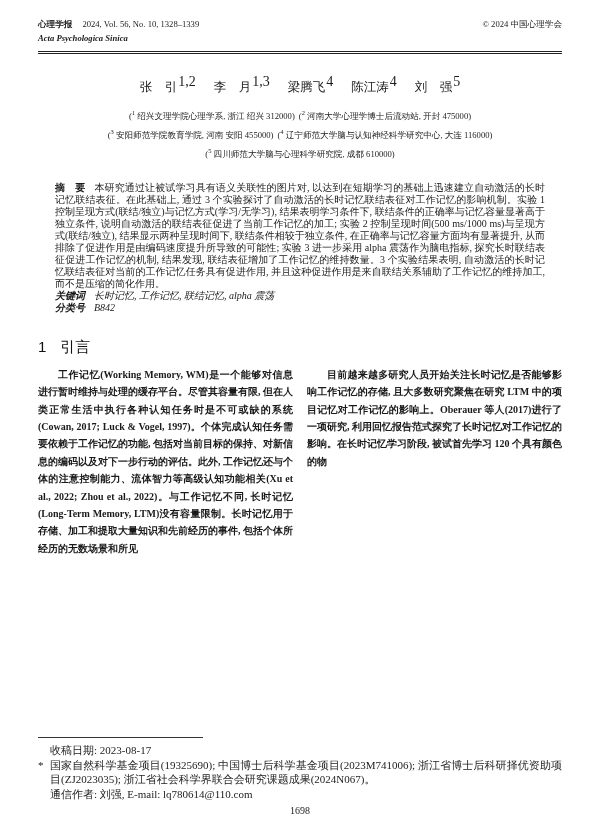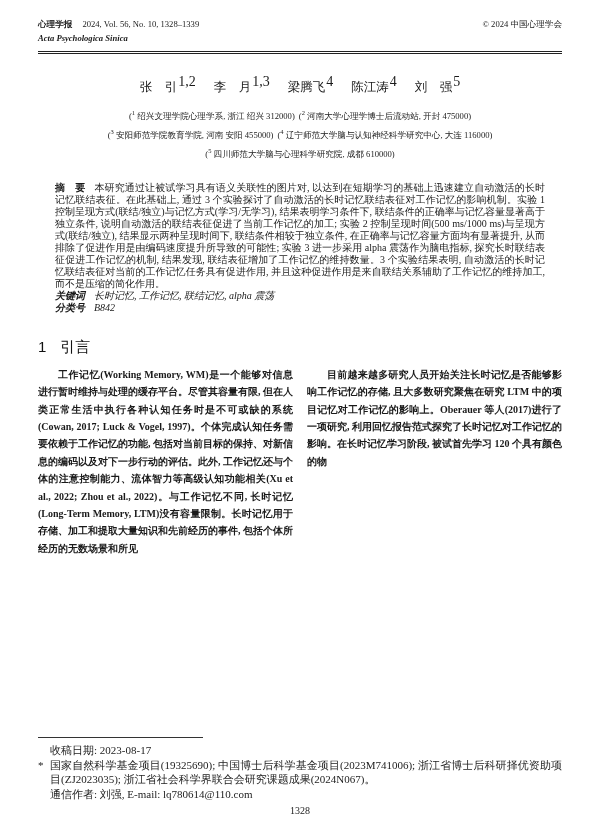--- a/index.html
+++ b/index.html
@@ -118,15 +118,15 @@
 
   <div class="footnote">
     <div class="fn-rule"></div>
     <div class="fn-line">收稿日期: 2023-08-17</div>
     <div class="fn-funding">
       <span class="star">*</span><span>国家自然科学基金项目(19325690); 中国博士后科学基金项目(2023M741006); 浙江省博士后科研择优资助项目(ZJ2023035); 浙江省社会科学界联合会研究课题成果(2024N067)。</span>
     </div>
     <div class="fn-line">通信作者: 刘强, E-mail: lq780614@110.com</div>
   </div>
 
-  <div class="page-num">1328</div>
+  <div class="page-num">1698</div>
 
 </div>
 
 </body></html>

